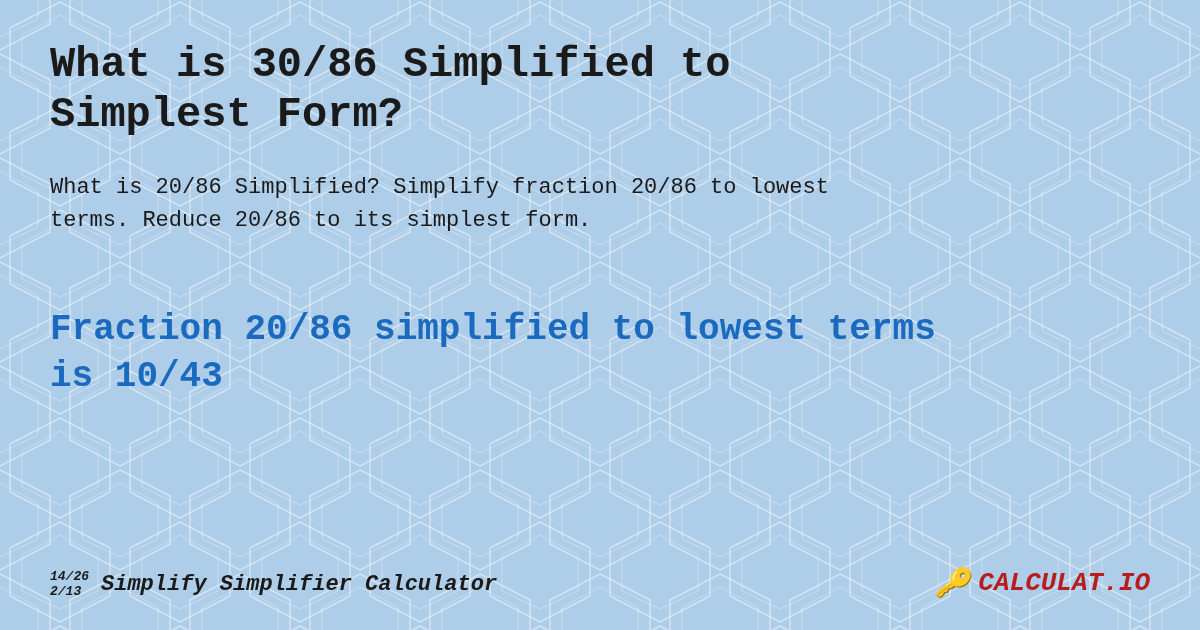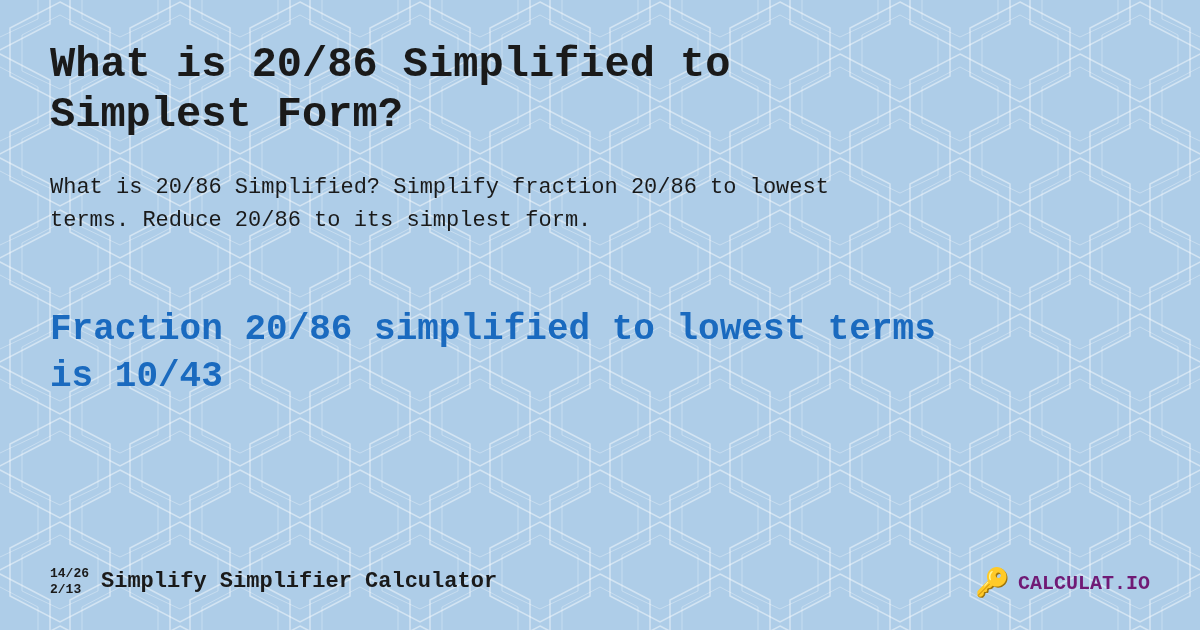--- a/index.html
+++ b/index.html
@@ -64,23 +64,24 @@
       font-family: 'Courier New', Courier, monospace;
       font-size: 36px;
       font-weight: 900;
       color: #1a6abf;
       line-height: 1.3;
       max-width: 900px;
     }
 
     .footer {
       display: flex;
-      align-items: flex-start;
+      align-items: flex-end;
       justify-content: space-between;
       padding-top: 10px;
+      font-style: italic;
     }
 
     .footer-left {
       display: flex;
       align-items: center;
       gap: 12px;
     }
 
     .fraction-stack {
       display: flex;
@@ -100,23 +101,23 @@
     }
 
     .logo-area {
       display: flex;
       align-items: center;
       gap: 8px;
     }
 
     .logo-text {
       font-family: 'Courier New', Courier, monospace;
-      font-size: 20px;
+      font-size: 26px;
       font-weight: 900;
-      color: #701a75;
+      color: #b91c1c;
     }
 
     .logo-icon {
       font-size: 28px;
       color: #1a1a1a;
     }
   </style>
 </head>
 <body>
 
@@ -132,21 +133,21 @@
       <polygon points="60,15 98,35 98,71 60,89 22,71 22,35" fill="none" stroke="rgba(255,255,255,0.3)" stroke-width="1"></polygon>
     </pattern>
   </defs>
   <rect width="1200" height="630" fill="#aecde8"></rect>
   <rect width="1200" height="630" fill="url(#hex-pattern)"></rect>
   <rect width="1200" height="630" fill="url(#hex-offset)"></rect>
 </svg>
 
 <div class="content-wrapper">
   <div class="main-content">
-    <h1>What is 20/86 Simplified to Simplest Form?</h1>
+    <h1>What is 30/86 Simplified to Simplest Form?</h1>
     <p class="description">What is 20/86 Simplified? Simplify fraction 20/86 to lowest terms. Reduce 20/86 to its simplest form.</p>
     <h2 class="result-heading">Fraction 20/86 simplified to lowest terms is 10/43</h2>
   </div>
 
   <div class="footer">
     <div class="footer-left">
       <div class="fraction-stack">
         <span>14/26</span>
         <span>2/13</span>
       </div>

